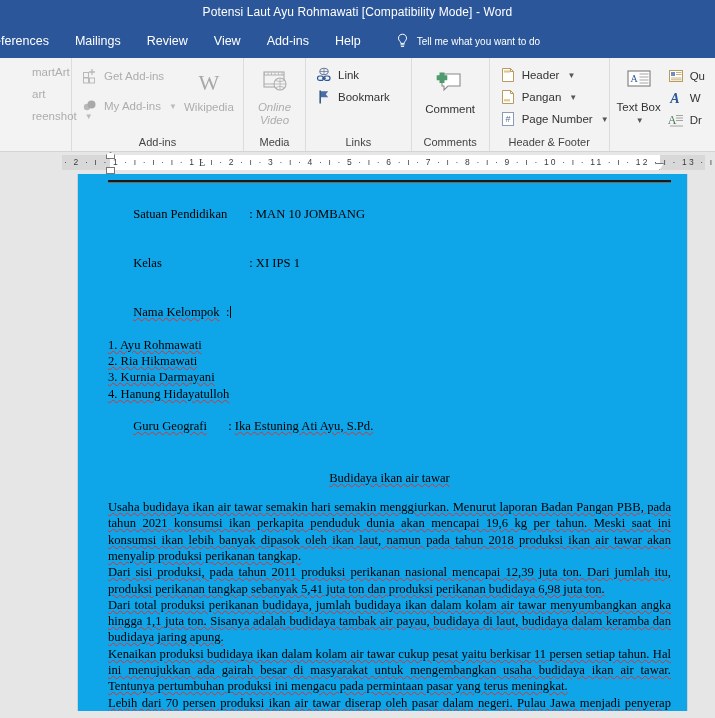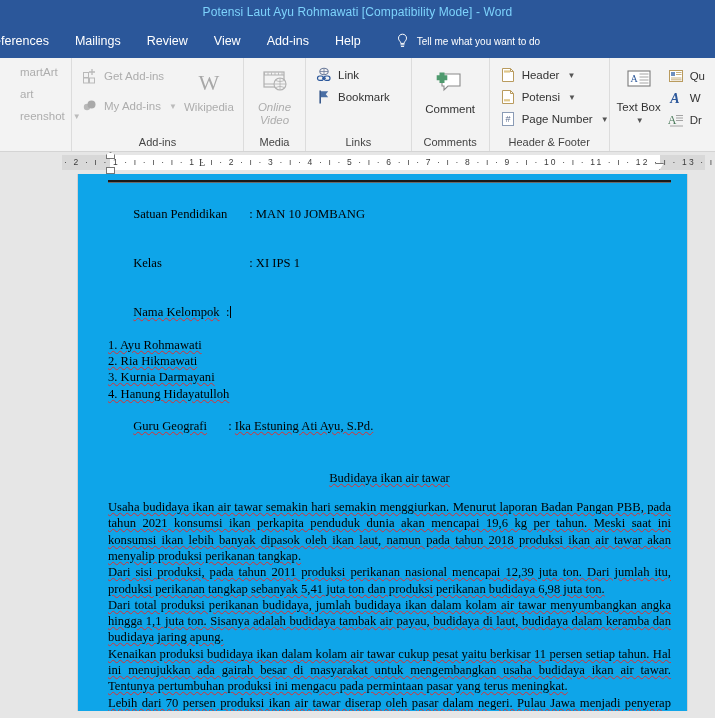--- a/index.html
+++ b/index.html
@@ -7,21 +7,21 @@
     width: 715px; height: 718px;
     overflow: hidden;
     font-family: "Liberation Sans", sans-serif;
     background: #e6e6e6;
   }
 
   
   .titlebar {
     height: 24px;
     background: #2b579a;
-    color: #7dd3fc;
+    color: #ffffff;
     display: flex;
     align-items: center;
     justify-content: center;
     font-size: 12px;
     position: relative;
   }
   .titlebar .title { letter-spacing: .1px; }
 
   
   .tabstrip {
@@ -201,21 +201,21 @@
         <path d="M6.5 1.2c-2.3 0-4 1.7-4 3.9 0 1.5.8 2.5 1.5 3.3.4.5.7.9.7 1.4v.6h3.6v-.6c0-.5.3-.9.7-1.4.7-.8 1.5-1.8 1.5-3.3 0-2.2-1.7-3.9-4-3.9z" fill="none" stroke="#ffffff" stroke-width="1"></path>
         <path d="M4.9 11.8h3.2M5.3 13.4h2.4" stroke="#ffffff" stroke-width="1" fill="none" stroke-linecap="round"></path>
       </svg>
     </span>
     <span>Tell me what you want to do</span>
   </div>
 </div>
 
 <div class="ribbon">
 
-  <div class="group" style="width:72px;padding-left:0;">
+  <div class="group" style="width:72px;padding-left:12px;">
     <div class="group-body">
       <div class="cmd-col" style="margin-left:-6px;">
         <div class="cmd disabled">
           <span class="ico"></span>
           <span>martArt</span>
         </div>
         <div class="cmd disabled">
           <span class="ico"></span>
           <span>art</span>
         </div>
@@ -343,21 +343,21 @@
           <span class="caret">▼</span>
         </div>
         <div class="cmd">
           <span class="ico">
             <svg viewBox="0 0 16 16" width="16" height="16">
               <path d="M2.5 1.5h8l3 3v10h-11z" fill="#ffffff" stroke="#b99b5e" stroke-width="1"></path>
               <path d="M10.5 1.5v3h3" fill="none" stroke="#b99b5e" stroke-width="1"></path>
               <rect x="4" y="10.2" width="6" height="2.2" fill="#e0c78a"></rect>
             </svg>
           </span>
-          <span>Potensi</span>
+          <span>Pangan</span>
           <span class="caret">▼</span>
         </div>
         <div class="cmd">
           <span class="ico">
             <svg viewBox="0 0 16 16" width="16" height="16">
               <rect x="2.5" y="1.5" width="11" height="13" fill="#ffffff" stroke="#8a9bb5" stroke-width="1"></rect>
               <text x="8" y="11" font-family="Liberation Sans, sans-serif" font-size="9" fill="#5a6b8c" text-anchor="middle">#</text>
             </svg>
           </span>
           <span>Page Number</span>

